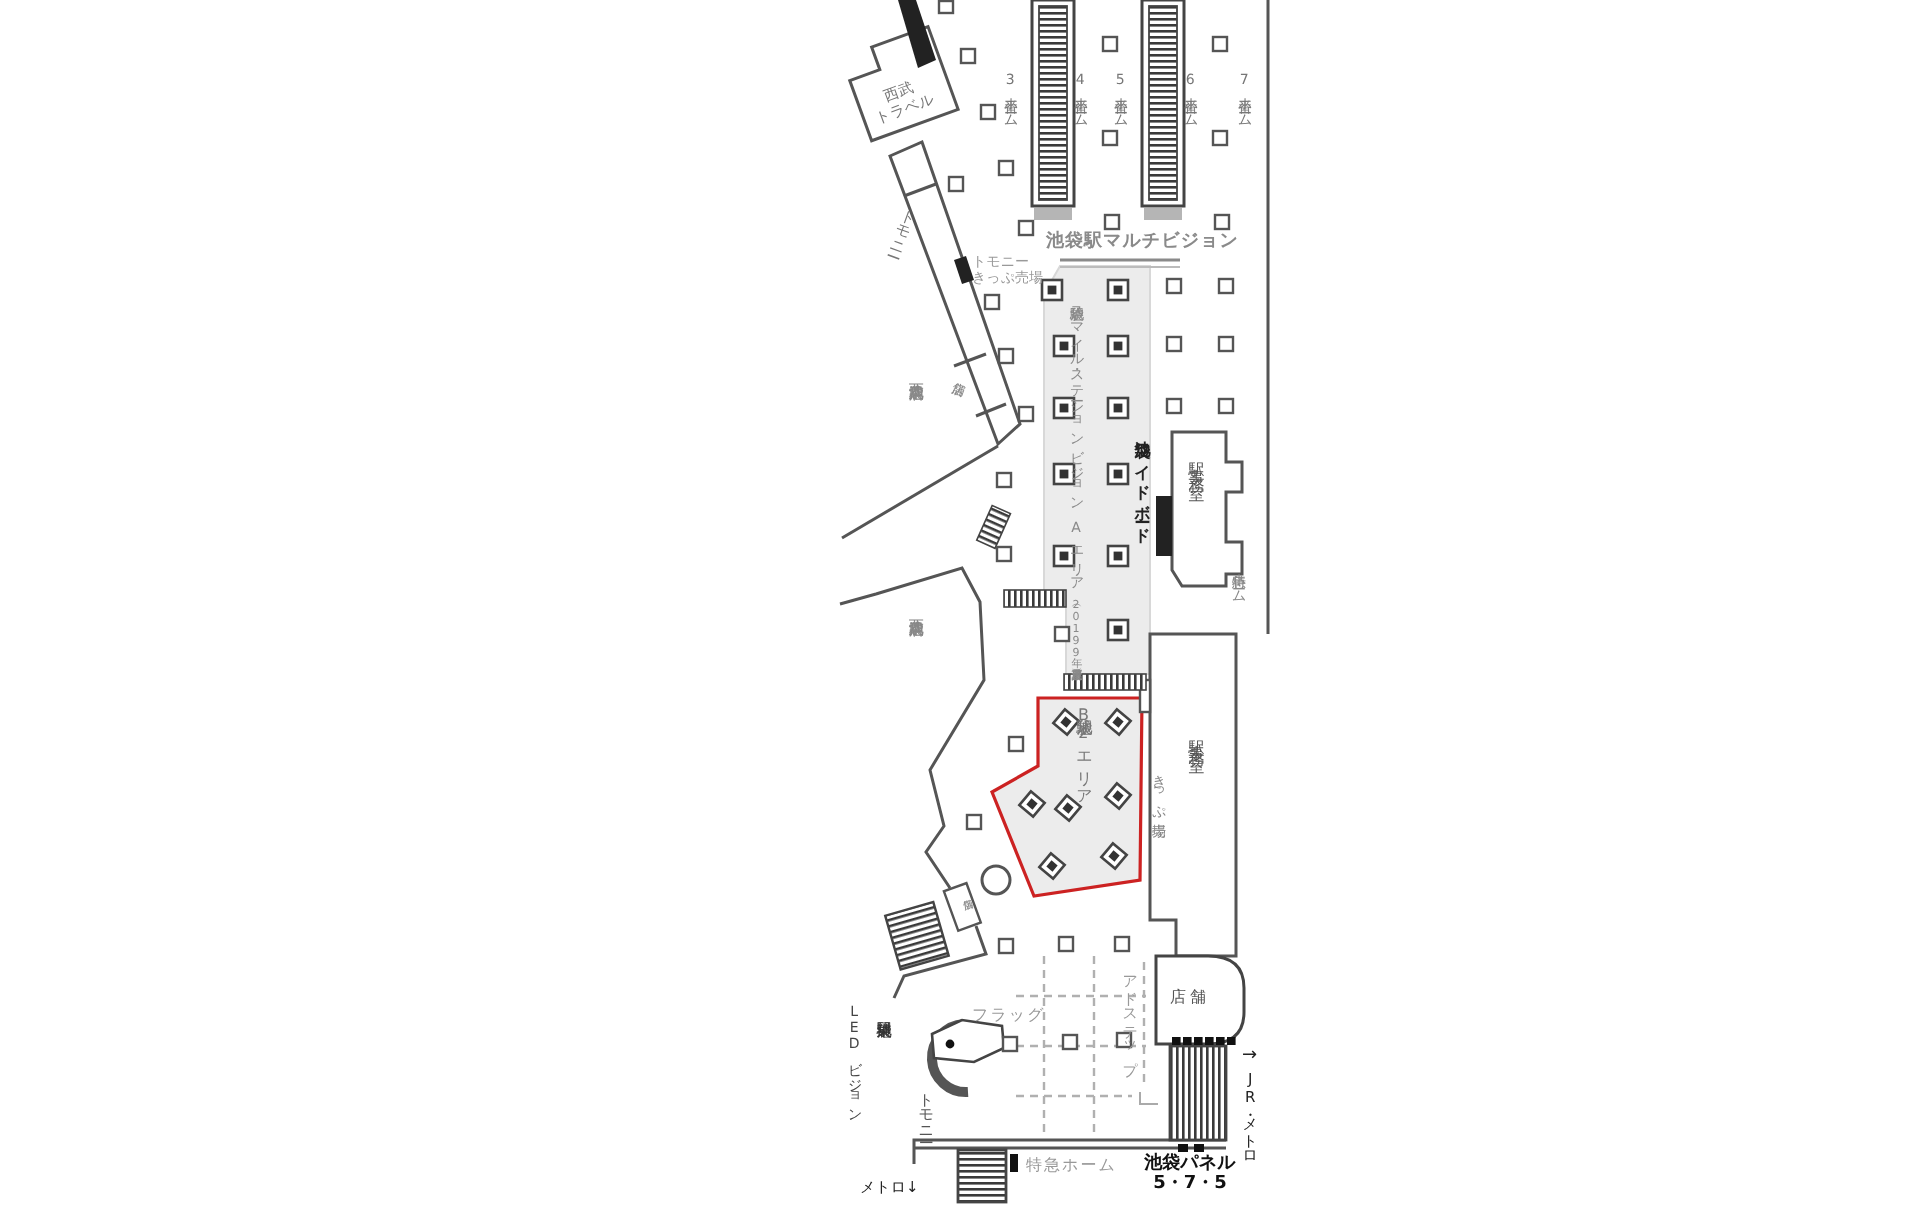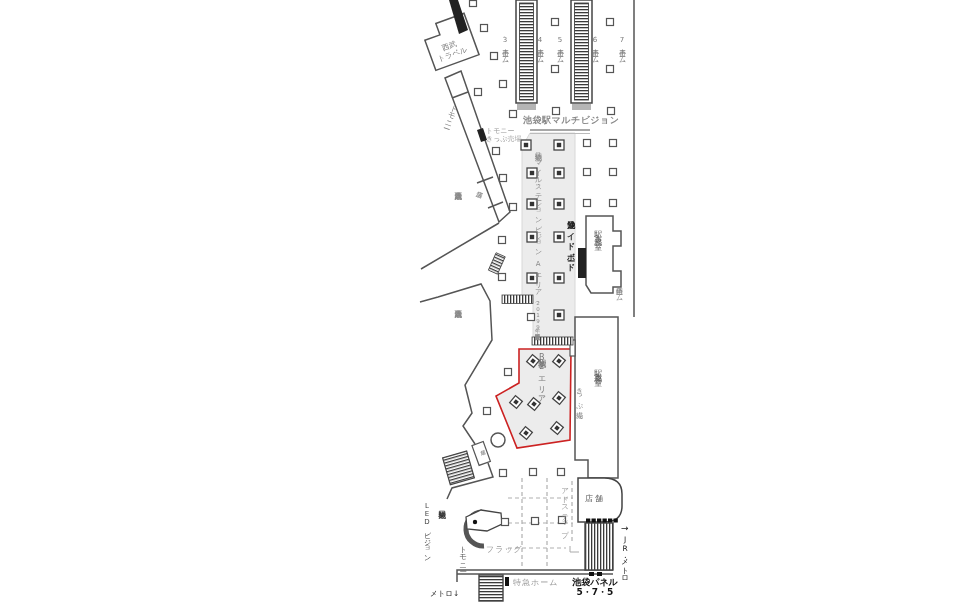--- a/index.html
+++ b/index.html
@@ -219,21 +219,21 @@
       <div>トラベル</div>
 </div>
 
 <div class="lbl v" style="left:452px;top:100px;font-size:7.5px;color:#777;transform:rotate(20deg);transform-origin:top center;">トモニー</div>
 
 <div class="lbl lt" style="left:486px;top:127px;font-size:7px;">
   <div>トモニー</div>
       <div>きっぷ売場</div>
 </div>
 
-<div class="lbl bold" style="left:523px;top:116px;font-size:9px;color:#8a8a8a;letter-spacing:.5px;font-family:Liberation Mono, monospace;">池袋駅マルチビジョン</div>
+<div class="lbl bold" style="left:523px;top:116px;font-size:9px;color:#8a8a8a;letter-spacing:.5px;">池袋駅マルチビジョン</div>
 
 <div class="lbl v" style="left:501px;top:36px;font-size:7px;color:#777;">3番ホーム</div>
 <div class="lbl v" style="left:536px;top:36px;font-size:7px;color:#777;">4番ホーム</div>
 <div class="lbl v" style="left:556px;top:36px;font-size:7px;color:#777;">5番ホーム</div>
 <div class="lbl v" style="left:591px;top:36px;font-size:7px;color:#777;">6番ホーム</div>
 <div class="lbl v" style="left:618px;top:36px;font-size:7px;color:#777;">7番ホーム</div>
 
 <div class="lbl v" style="left:534px;top:148px;height:195px;font-size:7px;color:#8a8a8a;white-space:normal;">
   <span>池袋駅スマイル・ステーションビジョン Aエリア</span>
   <span style="font-size:5.5px;">（2019年9月設置場所変更）</span>
@@ -259,21 +259,21 @@
 
 <div class="lbl v lt" style="left:560px;top:482px;font-size:7.5px;">アドステップ</div>
 
 <div class="lbl mid" style="left:585px;top:494px;font-size:8px;letter-spacing:2px;">店舗</div>
 
 <div class="lbl v" style="left:477px;top:446px;font-size:5px;color:#888;transform:rotate(-18deg);">店舗</div>
 
 <div class="lbl dark" style="left:621px;top:523px;font-size:9px;">→</div>
 <div class="lbl v dark" style="left:620px;top:535px;font-size:7.5px;">JR・メトロ</div>
 
-<div class="lbl lt" style="left:486px;top:503px;font-size:8px;letter-spacing:1px;margin-top:42px;">フラッグ</div>
+<div class="lbl lt" style="left:486px;top:503px;font-size:8px;letter-spacing:1px;">フラッグ</div>
 
 <div class="lbl v" style="left:423px;top:502px;font-size:7px;color:#444;">LEDビジョン</div>
 
 <div class="lbl v" style="left:437px;top:505px;font-size:7.5px;color:#333;">池袋駅東口</div>
 
 <div class="lbl v mid" style="left:458px;top:541px;font-size:7.5px;">トモニー</div>
 
 <div class="lbl dark" style="left:430px;top:590px;font-size:7.5px;">メトロ↓</div>
 
 <div class="lbl lt" style="left:513px;top:578px;font-size:8px;letter-spacing:1px;">特急ホーム</div>

